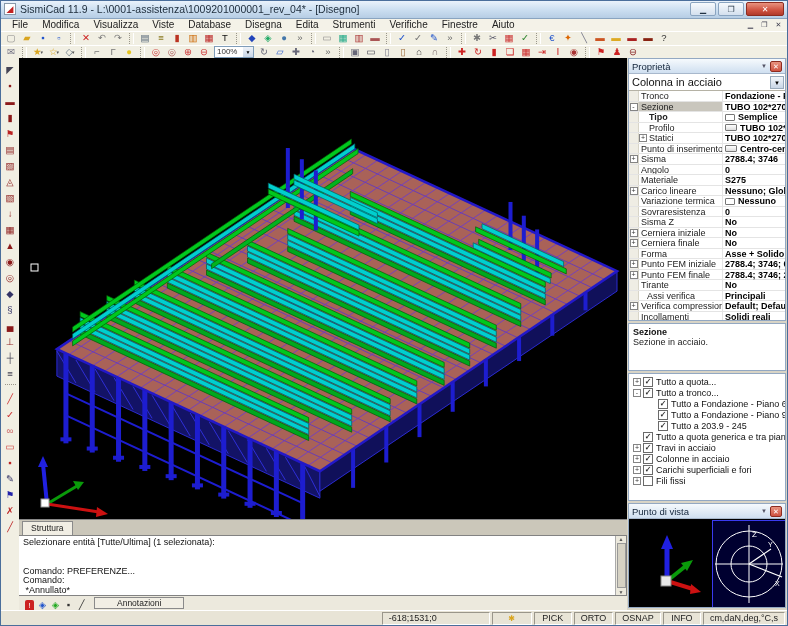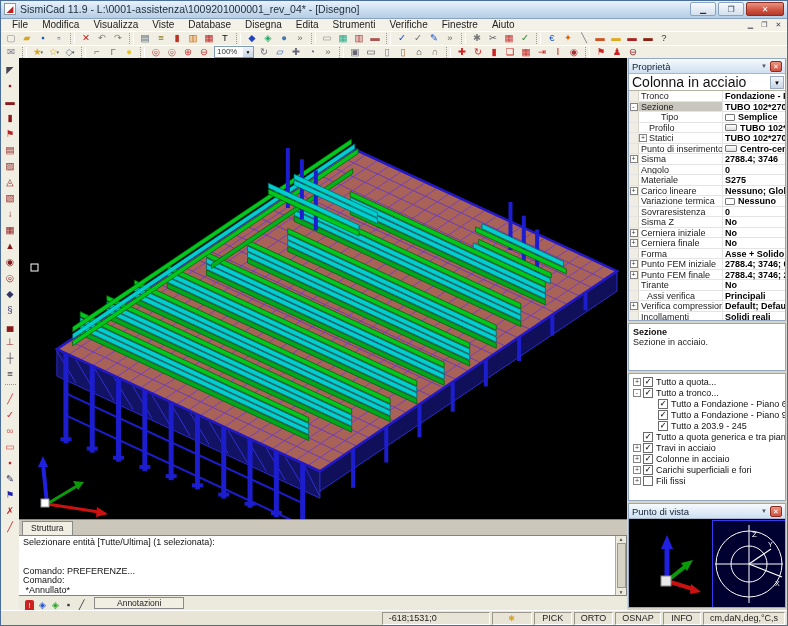--- a/index.html
+++ b/index.html
@@ -59,21 +59,21 @@
 
   
   .rightcol { width:160px; background:#d8d4c6; padding:0 1px; }
   .panel { background:#fff; border:1px solid #93a8c2; margin-bottom:2px; display:flex; flex-direction:column; overflow:hidden; }
   .phead { height:15px; flex:none; background:linear-gradient(#f6fafd,#cfdff0); border-bottom:1px solid #a8b8cc;
     display:flex; align-items:center; padding:0 3px; }
   .ptitle { flex:1; font-size:9.5px; color:#12243a; }
   .phb { width:12px; height:11px; font-size:6px; line-height:11px; text-align:center; color:#556; }
   .phb.phx { background:linear-gradient(#e8937f,#cf5240); border:1px solid #8d2c20; border-radius:2px; color:#fff; font-size:7px; line-height:9px; }
   .pdd { height:17px; flex:none; border-bottom:1px solid #b5b2a5; background:#fff; display:flex; align-items:center; padding:1px 1px 1px 3px; }
-  .pdd>span:first-child { flex:1; font-size:14px; color:#111; }
+  .pdd>span:first-child { flex:1; font-size:11px; color:#111; }
   .ddarrow { width:14px; height:13px; font-size:6px; line-height:13px; text-align:center;
     background:linear-gradient(#f2f6fa,#c9d6e6); border:1px solid #9ab; }
   .pgrid { flex:1; overflow:hidden; }
   .prow { display:flex; height:10.5px; border-bottom:1px solid #e4e4e4; align-items:center; }
   .pg-gut { width:10px; height:100%; background:#efede4; border-right:1px solid #d8d5c8; flex:none;
     display:flex; align-items:center; justify-content:center; }
   .pg-lab { width:84px; height:100%; border-right:1px solid #e4e4e4; font-size:9px; line-height:10px; color:#222;
     white-space:nowrap; overflow:hidden; flex:none; display:flex; align-items:center; }
   .pg-lab.sel { background:#c9c6bd; }
   .pg-val { flex:1; font-size:9px; line-height:10px; font-weight:bold; color:#000; white-space:nowrap; overflow:hidden;
@@ -619,21 +619,21 @@
             </div>
             <div class="prow">
               <div class="pg-gut">
                 <span class="xbox">-</span>
               </div>
               <div class="pg-lab sel" style="padding-left: 2px;">Sezione</div>
               <div class="pg-val">TUBO 102*270*3</div>
             </div>
             <div class="prow">
               <div class="pg-gut"></div>
-              <div class="pg-lab" style="padding-left: 22px;">Tipo</div>
+              <div class="pg-lab" style="padding-left: 10px; font-weight: bold;">Tipo</div>
               <div class="pg-val"><span class="vicon vbox"></span>Semplice</div>
             </div>
             <div class="prow">
               <div class="pg-gut"></div>
               <div class="pg-lab" style="padding-left: 10px;">Profilo</div>
               <div class="pg-val"><span class="vicon"></span>TUBO 102*270*3</div>
             </div>
             <div class="prow">
               <div class="pg-gut"></div>
               <div class="pg-lab" style=""><span class="xbox" style="margin-right: 2px;">+</span>Statici</div>

